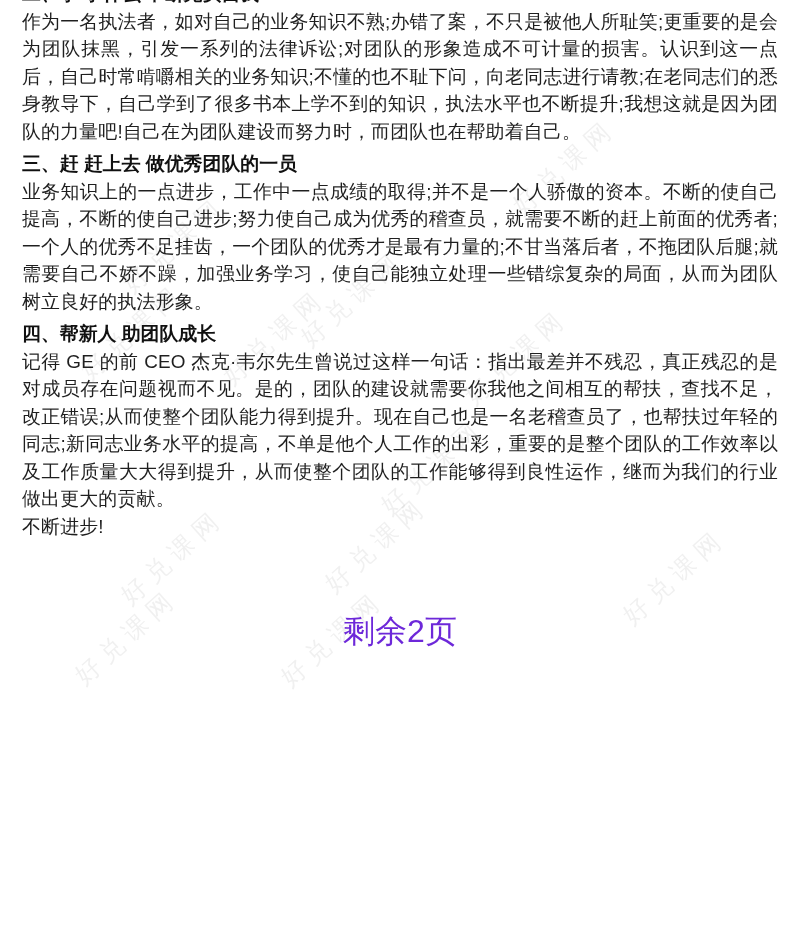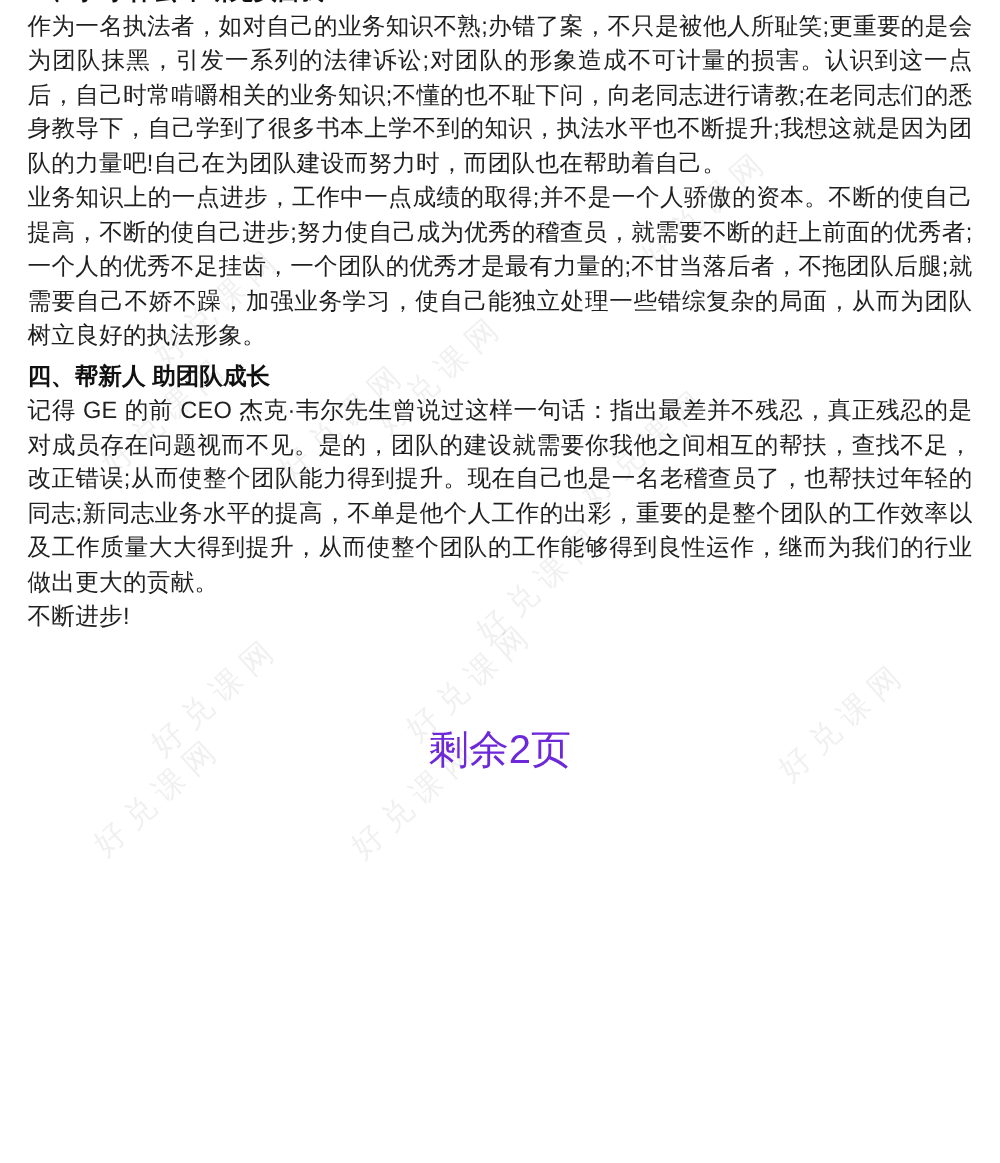--- a/index.html
+++ b/index.html
@@ -103,20 +103,21 @@
     <span class="wm wm11">好兑课网</span>
     <span class="wm wm12">好兑课网</span>
   </div>
 
   <main class="doc">
 
     <h2 class="heading clipped">二、学 学什么 不断充实自我</h2>
 
     <p class="para">作为一名执法者，如对自己的业务知识不熟;办错了案，不只是被他人所耻笑;更重要的是会为团队抹黑，引发一系列的法律诉讼;对团队的形象造成不可计量的损害。认识到这一点后，自己时常啃嚼相关的业务知识;不懂的也不耻下问，向老同志进行请教;在老同志们的悉身教导下，自己学到了很多书本上学不到的知识，执法水平也不断提升;我想这就是因为团队的力量吧!自己在为团队建设而努力时，而团队也在帮助着自己。</p>
 
+    <h2 class="heading">三、赶 赶上去 做优秀团队的一员</h2>
 
     <p class="para">业务知识上的一点进步，工作中一点成绩的取得;并不是一个人骄傲的资本。不断的使自己提高，不断的使自己进步;努力使自己成为优秀的稽查员，就需要不断的赶上前面的优秀者;一个人的优秀不足挂齿，一个团队的优秀才是最有力量的;不甘当落后者，不拖团队后腿;就需要自己不娇不躁，加强业务学习，使自己能独立处理一些错综复杂的局面，从而为团队树立良好的执法形象。</p>
 
     <h2 class="heading">四、帮新人 助团队成长</h2>
 
     <p class="para">记得 GE 的前 CEO 杰克·韦尔先生曾说过这样一句话：指出最差并不残忍，真正残忍的是对成员存在问题视而不见。是的，团队的建设就需要你我他之间相互的帮扶，查找不足，改正错误;从而使整个团队能力得到提升。现在自己也是一名老稽查员了，也帮扶过年轻的同志;新同志业务水平的提高，不单是他个人工作的出彩，重要的是整个团队的工作效率以及工作质量大大得到提升，从而使整个团队的工作能够得到良性运作，继而为我们的行业做出更大的贡献。</p>
 
 
 
 

